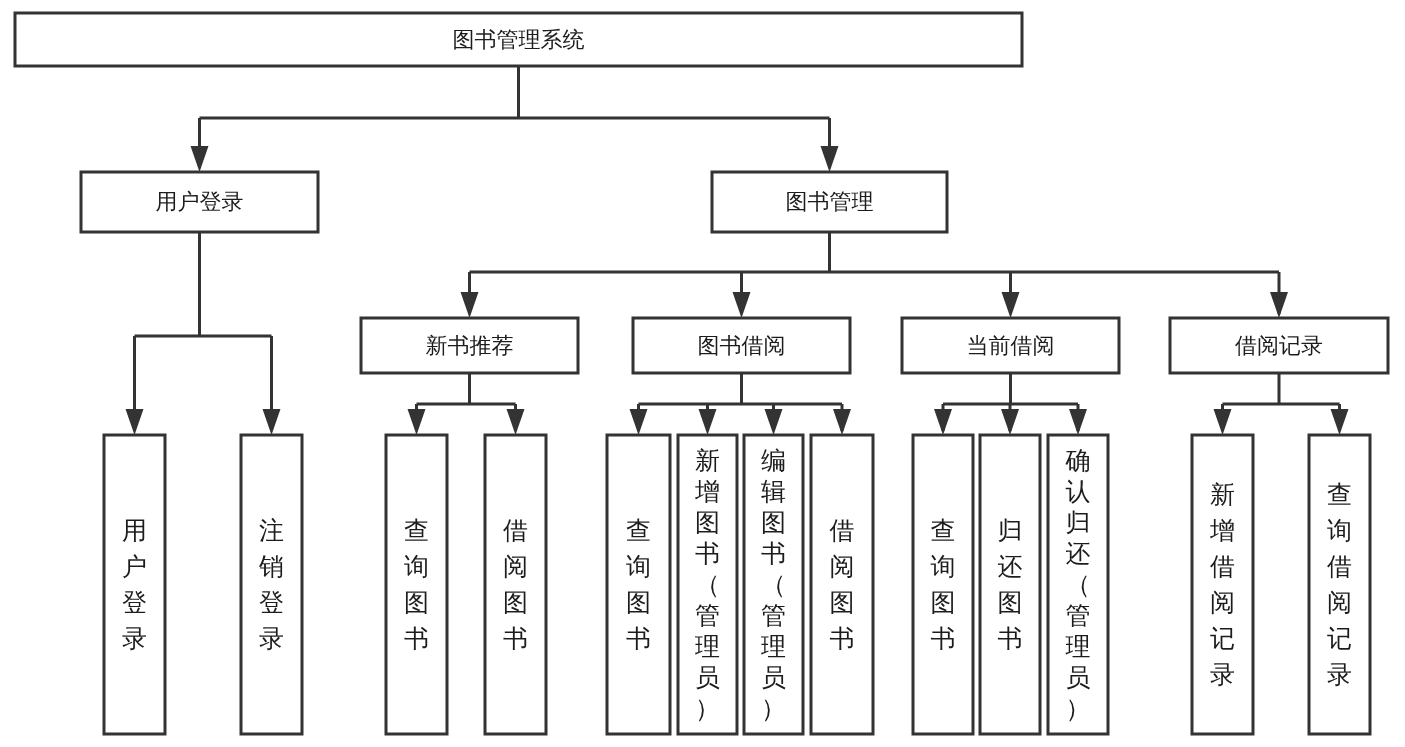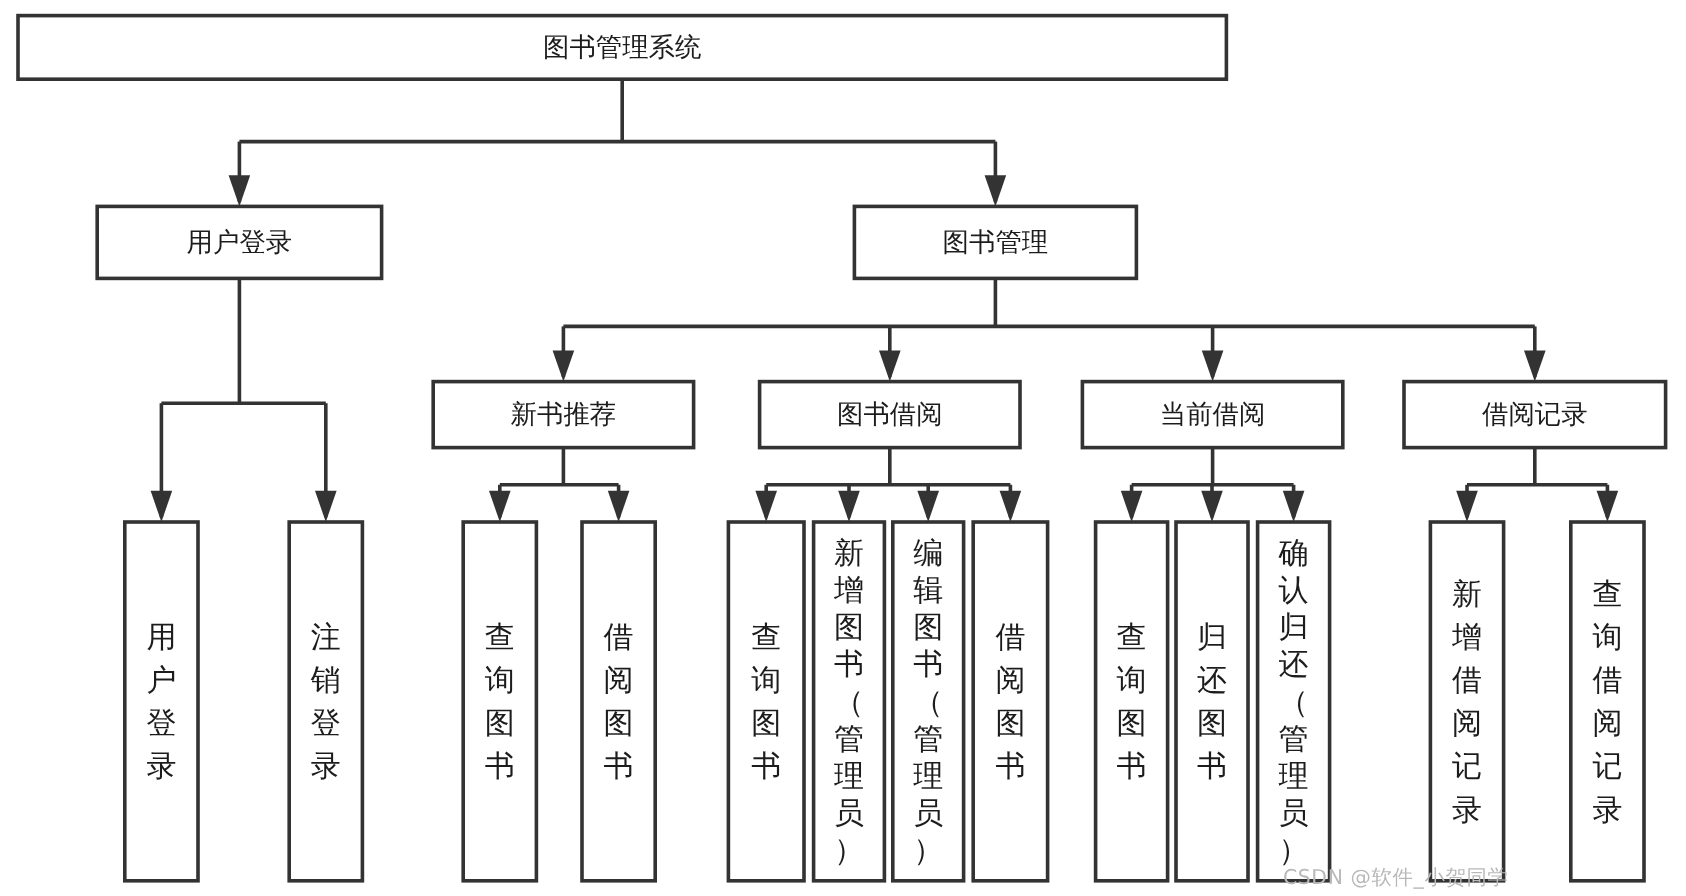--- a/index.html
+++ b/index.html
@@ -203,14 +203,13 @@
         <g>
           <rect x="1192" y="435" width="61" height="299" class="node-box"></rect>
           <text x="1222.5" y="503" class="node-label-v"><tspan x="1222.5" dy="0">新</tspan><tspan x="1222.5" dy="36">增</tspan><tspan x="1222.5" dy="36">借</tspan><tspan x="1222.5" dy="36">阅</tspan><tspan x="1222.5" dy="36">记</tspan><tspan x="1222.5" dy="36">录</tspan></text>
         </g>
         <g>
           <rect x="1309" y="435" width="61" height="299" class="node-box"></rect>
           <text x="1339.5" y="503" class="node-label-v"><tspan x="1339.5" dy="0">查</tspan><tspan x="1339.5" dy="36">询</tspan><tspan x="1339.5" dy="36">借</tspan><tspan x="1339.5" dy="36">阅</tspan><tspan x="1339.5" dy="36">记</tspan><tspan x="1339.5" dy="36">录</tspan></text>
         </g>
       </g>
   </svg>
-  <div class="watermark">CSDN @软件_小贺同学</div>
 </div>
 
 </body></html>

